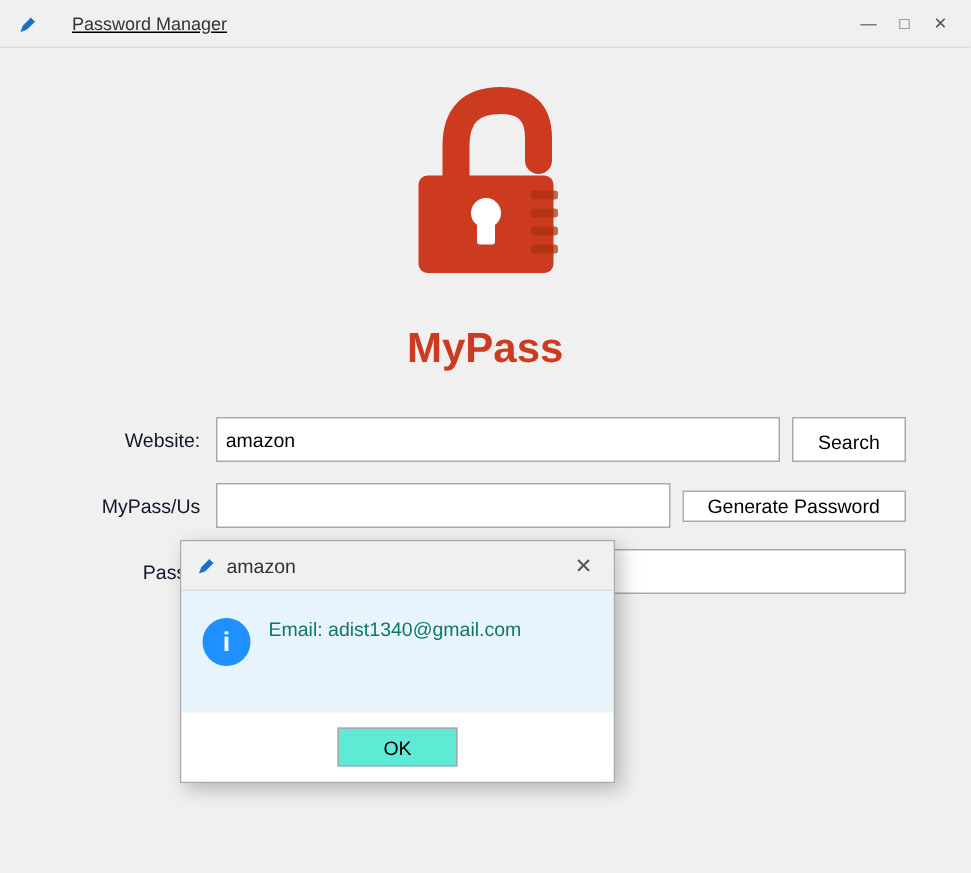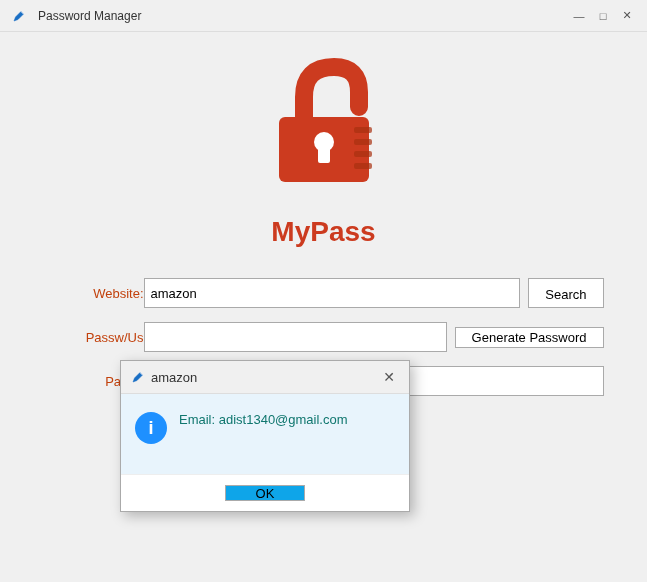--- a/index.html
+++ b/index.html
@@ -19,21 +19,22 @@
       align-items: center;
       justify-content: space-between;
       background: #f0f0f0;
       padding: 6px 12px;
       height: 32px;
       border-bottom: 1px solid #ddd;
     }
     .title-bar-left {
       display: flex;
       align-items: center;
-      gap: 12px;
+      gap: 22px;
+      text-decoration: underline;
     }
     .title-bar-title {
       font-size: 12px;
       color: #333;
     }
     .title-bar-controls {
       display: flex;
       gap: 8px;
     }
     .title-bar-btn {
@@ -86,22 +87,23 @@
       max-width: 560px;
     }
     .form-row {
       display: flex;
       align-items: center;
       margin-bottom: 14px;
     }
     .form-label {
       width: 100px;
       font-size: 13px;
-      color: #c2410c;
+      color: #0f172a;
       text-align: right;
+      padding-right: 10px;
     }
     .form-input {
       flex: 1;
       height: 30px;
       border: 1px solid #aaa;
       background: white;
       padding: 0 6px;
       font-size: 13px;
       outline: none;
     }
@@ -206,22 +208,22 @@
     .dialog-footer {
       padding: 10px;
       display: flex;
       justify-content: center;
       background: white;
       border-top: 1px solid #eee;
     }
 
     .ok-btn {
       width: 80px;
-      height: 16px;
-      background: #0ea5e9;
+      height: 26px;
+      background: #5eead4;
       border: 1px solid #aaa;
       font-size: 13px;
       cursor: pointer;
     }
 
     
     .pen-icon {
       width: 14px;
       height: 14px;
     }
@@ -265,21 +267,21 @@
     <span class="brand-name">MyPass</span>
   </div>
 
   <div class="form-area">
     <div class="form-row">
       <span class="form-label">Website:</span>
       <input class="form-input" type="text" value="amazon" style="">
       <button class="form-btn">Search</button>
     </div>
     <div class="form-row">
-      <span class="form-label">Passw/Us</span>
+      <span class="form-label">MyPass/Us</span>
       <input class="form-input" type="text" style="">
       <button class="form-btn-large">Generate Password</button>
     </div>
     <div class="form-row">
       <span class="form-label">Passw</span>
       <input class="form-input" type="text" style="">
     </div>
   </div>
 </div>
 

